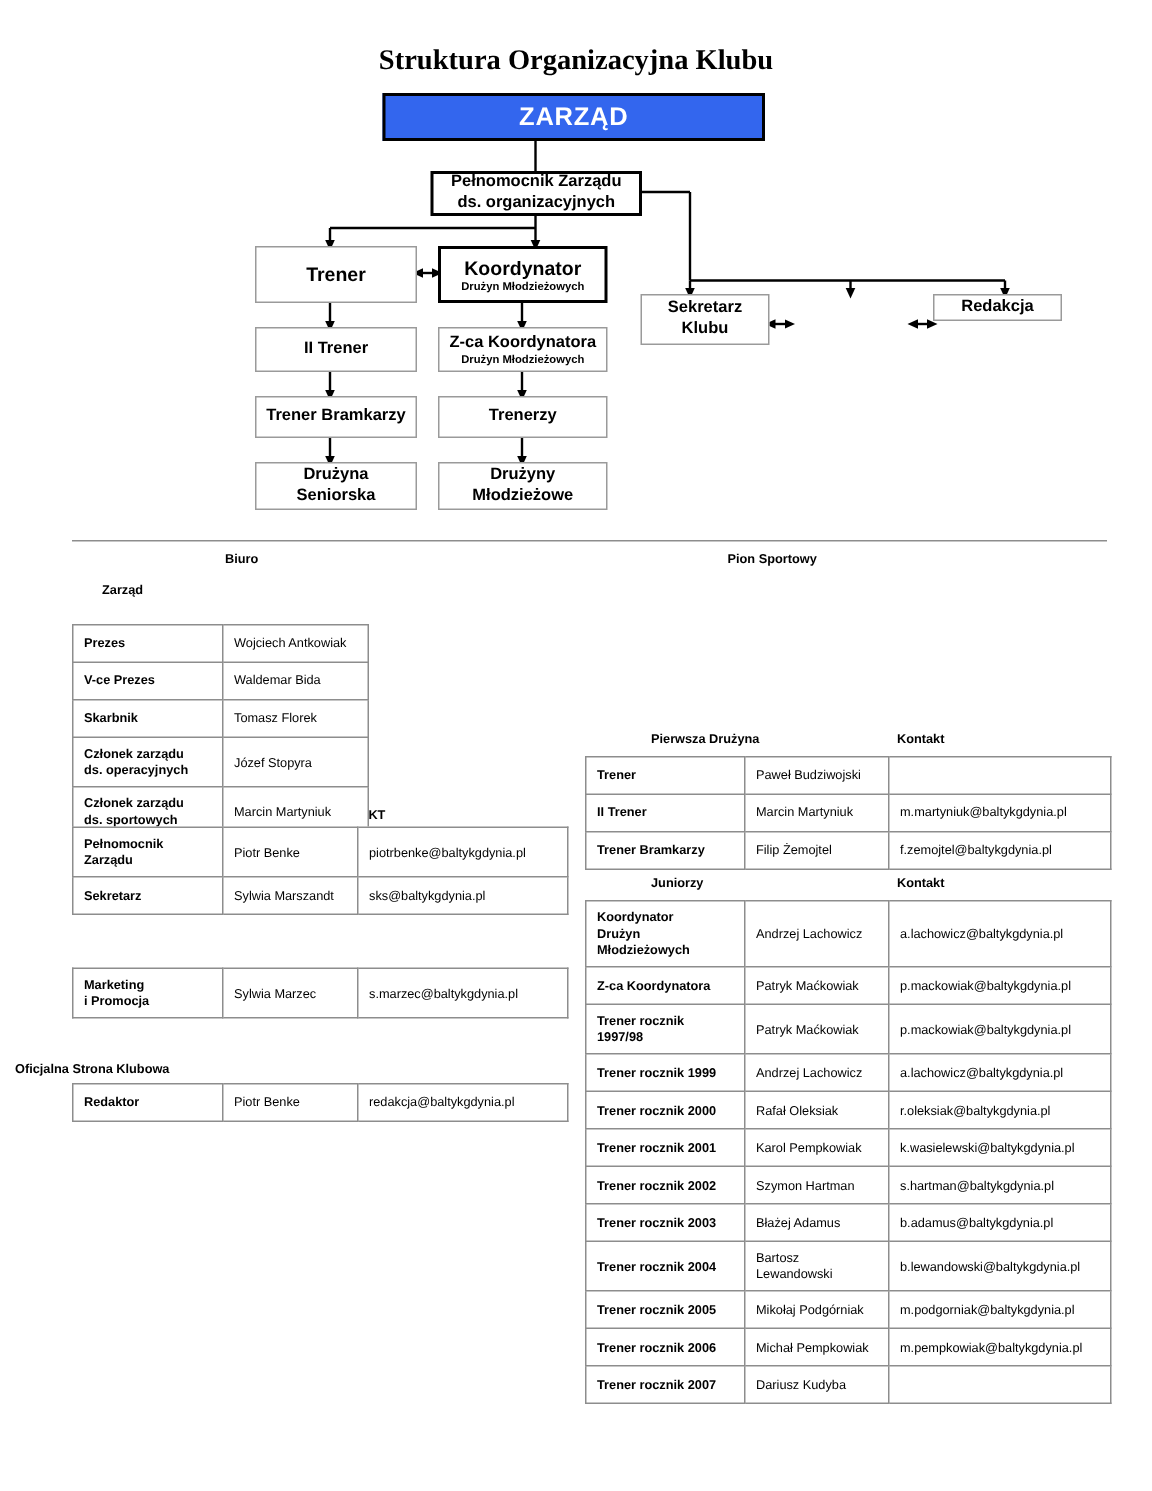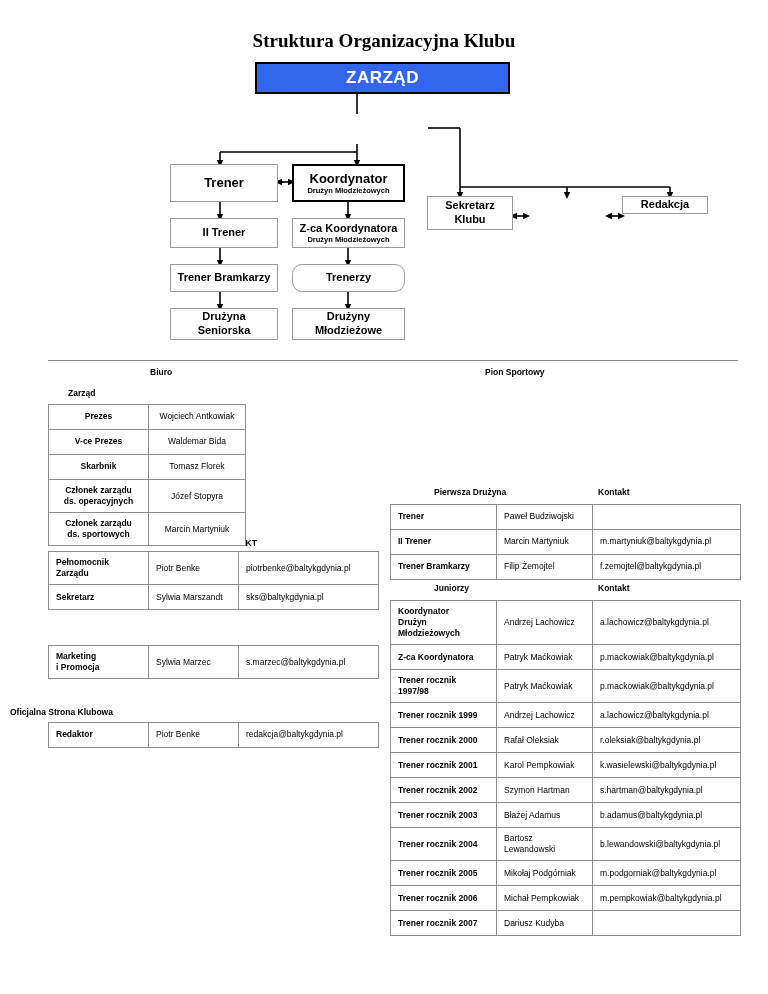--- a/index.html
+++ b/index.html
@@ -83,20 +83,24 @@
 
       <path d="M513,216 L527,216" marker-end="url(#arw)" marker-start="url(#arwL)"></path>
       <path d="M608,216 L622,216" marker-end="url(#arw)" marker-start="url(#arwL)"></path>
     </g>
   </svg>
 
   <div class="node board" style="left:255px;top:62px;width:255px;height:32px;">
     <span>ZARZĄD</span>
   </div>
 
+  <div class="node thick" style="left:287px;top:114px;width:141px;height:30px;">
+    <span>Pełnomocnik Zarządu</span>
+    <span>ds. organizacyjnych</span>
+  </div>
 
   <div class="node" style="left:170px;top:164px;width:108px;height:38px;">
     <span class="big">Trener</span>
   </div>
 
   <div class="node thick" style="left:292px;top:164px;width:113px;height:38px;">
     <span class="big">Koordynator</span>
     <span class="sub">Drużyn Młodzieżowych</span>
   </div>
 
@@ -106,21 +110,21 @@
 
   <div class="node" style="left:292px;top:218px;width:113px;height:30px;">
     <span>Z-ca Koordynatora</span>
     <span class="sub">Drużyn Młodzieżowych</span>
   </div>
 
   <div class="node" style="left:170px;top:264px;width:108px;height:28px;">
     <span>Trener Bramkarzy</span>
   </div>
 
-  <div class="node" style="left:292px;top:264px;width:113px;height:28px;border-radius:10px;">
+  <div class="node" style="left:292px;top:264px;width:113px;height:28px;">
     <span>Trenerzy</span>
   </div>
 
   <div class="node" style="left:170px;top:308px;width:108px;height:32px;">
     <span>Drużyna</span>
     <span>Seniorska</span>
   </div>
 
   <div class="node" style="left:292px;top:308px;width:113px;height:32px;">
     <span>Drużyny</span>
@@ -143,21 +147,21 @@
 <div class="caption" style="left:150px;top:367px;width:160px;">Biuro</div>
 <div class="caption" style="left:485px;top:367px;width:160px;">Pion Sportowy</div>
 <div class="caption" style="left:68px;top:388px;width:160px;">Zarząd</div>
 <div class="caption" style="left:216px;top:538px;width:160px;">KONTAKT</div>
 <div class="caption" style="left:10px;top:707px;width:260px;">Oficjalna Strona Klubowa</div>
 <div class="caption" style="left:434px;top:487px;width:170px;">Pierwsza  Drużyna</div>
 <div class="caption" style="left:598px;top:487px;width:145px;">Kontakt</div>
 <div class="caption" style="left:434px;top:583px;width:170px;">Juniorzy</div>
 <div class="caption" style="left:598px;top:583px;width:145px;">Kontakt</div>
 
-<table class="grid" id="t-zarzad" style="left:48px;top:404px;width:197px;text-align:center;">
+<table class="grid" id="t-zarzad" style="left:48px;top:416px;width:197px;">
     <colgroup>
       <col style="width: 100px;">
       <col style="width: 97px;">
     </colgroup>
     <tbody>
       <tr>
         <td class="k">Prezes</td>
         <td class="v">Wojciech Antkowiak</td>
       </tr>
       <tr>

